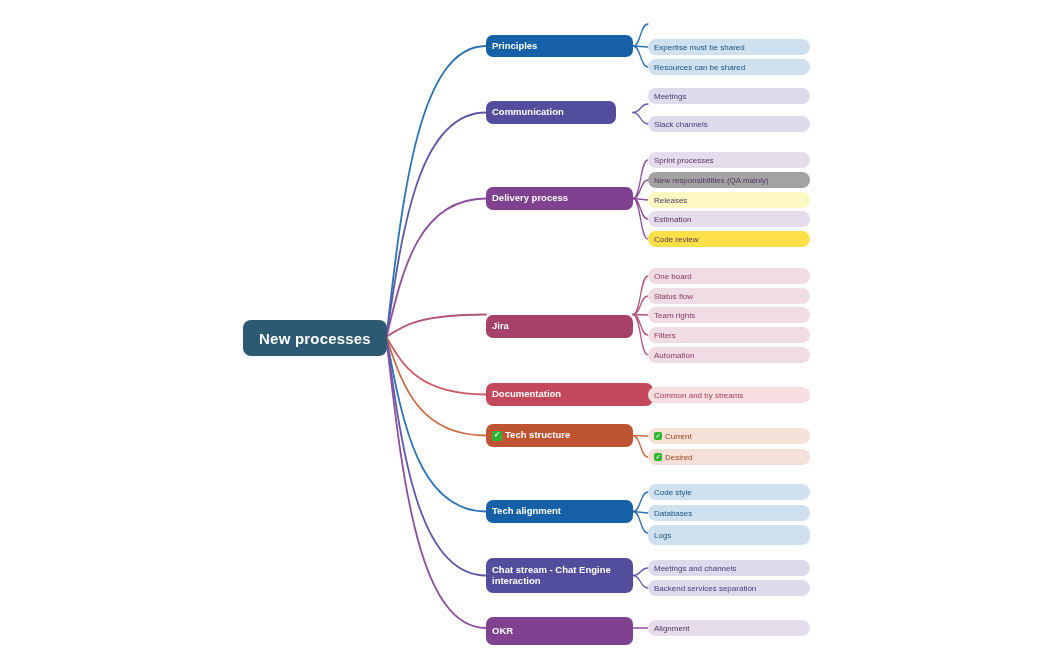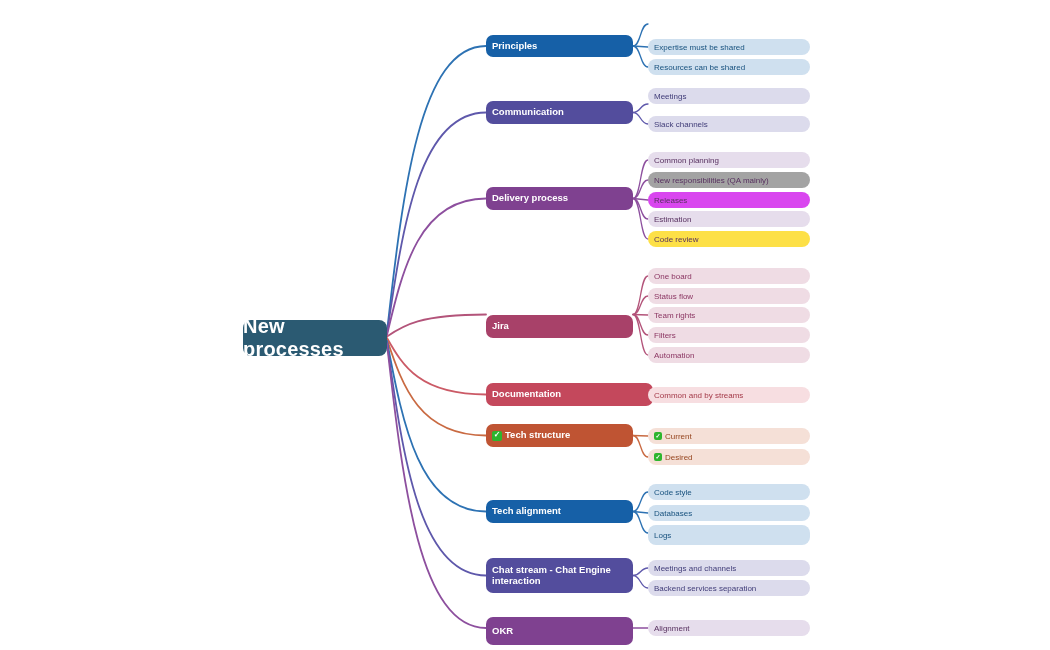--- a/index.html
+++ b/index.html
@@ -15,21 +15,21 @@
     position:absolute;
     box-sizing:border-box;
     display:flex;
     align-items:center;
     border-radius:7px;
   }
   .root{
     justify-content:center;
     color:#ffffff;
     font-weight:bold;
-    font-size:20px;
+    font-size:15px;
     border-radius:8px;
     letter-spacing:.2px;
   }
   .branch{
     color:#ffffff;
     font-weight:bold;
     font-size:9.5px;
     line-height:10.5px;
     padding-left:6px;
     white-space:pre-line;
@@ -91,27 +91,27 @@
       <path d="M 633 575.5 C 641 575.5, 640 588, 648 588" fill="none" stroke="#5e58ab" stroke-width="1.3" stroke-linecap="round"></path>
       <path d="M 387 344 C 403 486, 420 628, 486 628" fill="none" stroke="#8d4f9e" stroke-width="1.8" stroke-linecap="round"></path>
       <path d="M 633 628 L 648 628" fill="none" stroke="#8d4f9e" stroke-width="1.3" stroke-linecap="round"></path>
     </svg>
   <div class="node root" id="root-node" style="left: 243px; top: 320px; width: 144px; height: 36px; background: rgb(43, 90, 114); color: rgb(255, 255, 255);">
     <span>New processes</span>
   </div>
 <div class="node branch" style="left: 486px; top: 35px; width: 147px; height: 22px; background: rgb(22, 96, 167);"><span>Principles</span></div>
     <div class="node child" style="left: 648px; top: 39px; width: 162px; height: 16px; background: rgb(207, 224, 239); color: rgb(23, 81, 126);"><span>Expertise must be shared</span></div>
     <div class="node child" style="left: 648px; top: 59px; width: 162px; height: 16px; background: rgb(207, 224, 239); color: rgb(23, 81, 126);"><span>Resources can be shared</span></div>
-    <div class="node branch" style="left: 486px; top: 101px; width: 147px; height: 23px; background: rgb(83, 77, 157);"><span>Communication</span></div>
+    <div class="node branch" style="left: 486px; top: 101px; width: 130px; height: 23px; background: rgb(83, 77, 157);"><span>Communication</span></div>
     <div class="node child" style="left: 648px; top: 88px; width: 162px; height: 16px; background: rgb(220, 219, 236); color: rgb(64, 60, 120);"><span>Meetings</span></div>
     <div class="node child" style="left: 648px; top: 116px; width: 162px; height: 16px; background: rgb(220, 219, 236); color: rgb(64, 60, 120);"><span>Slack channels</span></div>
     <div class="node branch" style="left: 486px; top: 187px; width: 147px; height: 23px; background: rgb(127, 65, 144);"><span>Delivery process</span></div>
-    <div class="node child" style="left: 648px; top: 152px; width: 162px; height: 16px; background: rgb(230, 221, 236); color: rgb(87, 48, 95);"><span>Common planning</span></div>
+    <div class="node child" style="left: 648px; top: 152px; width: 162px; height: 16px; background: rgb(230, 221, 236); color: rgb(87, 48, 95);"><span>Sprint processes</span></div>
     <div class="node child" style="left: 648px; top: 172px; width: 162px; height: 16px; background: #a3a3a3; color: rgb(87, 48, 95);"><span>New responsibilities (QA mainly)</span></div>
-    <div class="node child" style="left: 648px; top: 192px; width: 162px; height: 16px; background: #d946ef; color: rgb(87, 48, 95);"><span>Releases</span></div>
+    <div class="node child" style="left: 648px; top: 192px; width: 162px; height: 16px; background: #fef9c3; color: rgb(87, 48, 95);"><span>Releases</span></div>
     <div class="node child" style="left: 648px; top: 211px; width: 162px; height: 16px; background: rgb(230, 221, 236); color: rgb(87, 48, 95);"><span>Estimation</span></div>
     <div class="node child" style="left: 648px; top: 231px; width: 162px; height: 16px; background: #fde047; color: rgb(87, 48, 95);"><span>Code review</span></div>
     <div class="node branch" style="left: 486px; top: 303px; width: 147px; height: 23px; background: rgb(168, 65, 105); margin-top: 12px;"><span>Jira</span></div>
     <div class="node child" style="left: 648px; top: 268px; width: 162px; height: 16px; background: rgb(239, 220, 228); color: rgb(140, 55, 99);"><span>One board</span></div>
     <div class="node child" style="left: 648px; top: 288px; width: 162px; height: 16px; background: rgb(239, 220, 228); color: rgb(140, 55, 99);"><span>Status flow</span></div>
     <div class="node child" style="left: 648px; top: 307px; width: 162px; height: 16px; background: rgb(239, 220, 228); color: rgb(140, 55, 99);"><span>Team rights</span></div>
     <div class="node child" style="left: 648px; top: 327px; width: 162px; height: 16px; background: rgb(239, 220, 228); color: rgb(140, 55, 99);"><span>Filters</span></div>
     <div class="node child" style="left: 648px; top: 347px; width: 162px; height: 16px; background: rgb(239, 220, 228); color: rgb(140, 55, 99);"><span>Automation</span></div>
     <div class="node branch" style="left: 486px; top: 383px; width: 167px; height: 23px; background: rgb(196, 72, 92);"><span>Documentation</span></div>
     <div class="node child" style="left: 648px; top: 387px; width: 162px; height: 16px; background: rgb(247, 222, 225); color: rgb(164, 58, 73);"><span>Common and by streams</span></div>

